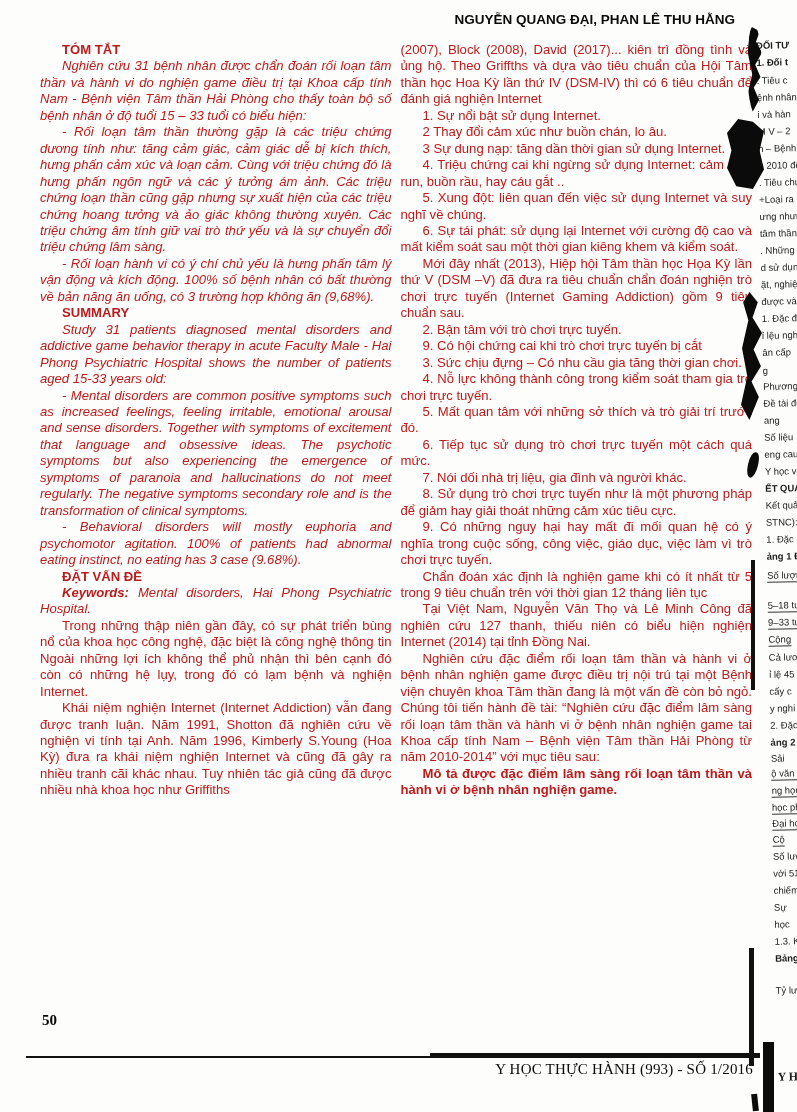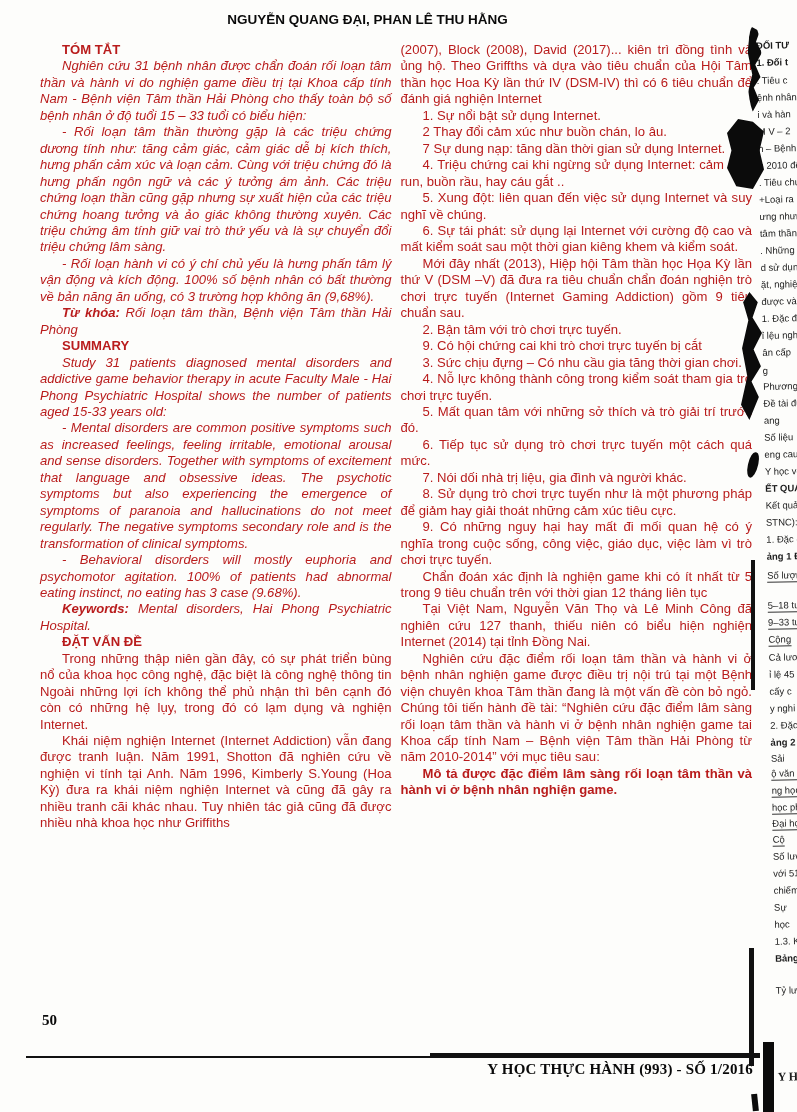--- a/index.html
+++ b/index.html
@@ -3,39 +3,39 @@
 <meta charset="utf-8">
 <style>
   html,body{margin:0;padding:0;}
   body{width:797px;height:1112px;background:#e9e9e7;font-family:"Liberation Sans",sans-serif;}
   .page{position:relative;width:797px;height:1112px;background:#fdfdfb;overflow:hidden;color:#101010;}
 
   
   .title-block{margin:50px 50px 0 62px;text-align:center;}
   .title-line{font-weight:bold;font-size:21.5px;line-height:31px;letter-spacing:-0.3px;
     transform:scaleX(.94);transform-origin:center;font-family:"Liberation Sans",sans-serif;color:#050505;}
-  .authors{margin:12px 62px 0 0;text-align:center;font-weight:bold;font-size:13.5px;color:#0a0a0a;}
+  .authors{margin:12px 62px 0 0;text-align:right;font-weight:bold;font-size:13.5px;color:#0a0a0a;}
 
   
   .columns{display:flex;gap:9px;margin:15px 0 0 40px;width:712px;align-items:flex-start;}
   .col{width:352px;text-align:justify;font-size:13.1px;line-height:16.45px;color:#b91c1c;}
   .para{margin:0;text-indent:22px;}
   .para.cont{text-indent:0;}
   .para.i{font-style:italic;}
   .para.h{font-weight:bold;font-style:normal;}
   .para.nb{font-weight:bold;}
   .lead{font-weight:bold;}
 
   
   .footer-rule{position:absolute;left:26px;top:1056px;width:734px;height:2px;background:#111;}
   .footer-rule-thick{position:absolute;left:430px;top:1053px;width:330px;height:3px;background:#111;}
   .footer-page-number{position:absolute;left:42px;top:1012px;font-family:"Liberation Serif",serif;
     font-weight:bold;font-size:15px;color:#0a0a0a;}
   .footer-journal{position:absolute;right:44px;top:1061px;font-family:"Liberation Serif",serif;
-    font-weight:bold;font-size:15px;letter-spacing:.2px;color:#0a0a0a;}
+    font-weight:normal;font-size:15px;letter-spacing:.2px;color:#0a0a0a;}
 
   
   .side-strip{position:absolute;left:753px;top:0;width:44px;height:1112px;overflow:hidden;
     transform:rotate(-1.2deg);transform-origin:top left;}
   .frag{position:absolute;white-space:nowrap;font-size:9.5px;line-height:11px;color:#1c1c1c;
     font-family:"Liberation Sans",sans-serif;}
   .frag.fb{font-weight:bold;}
   .frag.fu{border-bottom:1px solid #333;padding-bottom:1px;}
   .frag.fs{font-family:"Liberation Serif",serif;font-size:12px;}
   .table-bar{position:absolute;background:#111;}
@@ -60,35 +60,34 @@
   <header>
     <div class="authors">NGUYỄN QUANG ĐẠI, PHAN LÊ THU HẰNG</div>
   </header>
 
   <div class="columns">
     <div class="col">
         <p class="para h">TÓM TẮT</p>
         <p class="para i">Nghiên cứu 31 bệnh nhân được chẩn đoán rối loạn tâm thần và hành vi do nghiện game điều trị tại Khoa cấp tính Nam - Bệnh viện Tâm thần Hải Phòng cho thấy toàn bộ số bệnh nhân ở độ tuổi 15 – 33 tuổi có biểu hiện:</p>
         <p class="para i">- Rối loạn tâm thần thường gặp là các triệu chứng dương tính như: tăng cảm giác, cảm giác dễ bị kích thích, hưng phấn cảm xúc và loạn cảm. Cùng với triệu chứng đó là hưng phấn ngôn ngữ và các ý tưởng ám ảnh. Các triệu chứng loạn thần cũng gặp nhưng sự xuất hiện của các triệu chứng hoang tưởng và ảo giác không thường xuyên. Các triệu chứng âm tính giữ vai trò thứ yếu và là sự chuyển đổi triệu chứng lâm sàng.</p>
         <p class="para i">- Rối loạn hành vi có ý chí chủ yếu là hưng phấn tâm lý vận động và kích động. 100% số bệnh nhân có bất thường về bản năng ăn uống, có 3 trường hợp không ăn (9,68%).</p>
-        <p class="para i"><b class="lead">Từ khóa: </b>Rối loạn tâm thần, Bệnh viện Tâm thần Hải Phòng</p>
         <p class="para h">SUMMARY</p>
         <p class="para i">Study 31 patients diagnosed mental disorders and addictive game behavior therapy in acute Faculty Male - Hai Phong Psychiatric Hospital shows the number of patients aged 15-33 years old:</p>
         <p class="para i">- Mental disorders are common positive symptoms such as increased feelings, feeling irritable, emotional arousal and sense disorders. Together with symptoms of excitement that language and obsessive ideas. The psychotic symptoms but also experiencing the emergence of symptoms of paranoia and hallucinations do not meet regularly. The negative symptoms secondary role and is the transformation of clinical symptoms.</p>
         <p class="para i">- Behavioral disorders will mostly euphoria and psychomotor agitation. 100% of patients had abnormal eating instinct, no eating has 3 case (9.68%).</p>
+        <p class="para h">ĐẶT VẤN ĐỀ</p>
         <p class="para i"><b class="lead">Keywords: </b>Mental disorders,    Hai Phong Psychiatric Hospital.</p>
-        <p class="para h">ĐẶT VẤN ĐỀ</p>
-        <p class="para n">Trong những thập niên gần đây, có sự phát triển bùng nổ của khoa học công nghệ, đặc biệt là công nghệ thông tin Ngoài những lợi ích không thể phủ nhận thì bên cạnh đó còn có những hệ lụy, trong đó có lạm dụng và nghiện Internet.</p>
+        <p class="para n">Trong những thập niên gần đây, có sự phát triển bùng nổ của khoa học công nghệ, đặc biệt là công nghệ thông tin Ngoài những lợi ích không thể phủ nhận thì bên cạnh đó còn có những hệ lụy, trong đó có lạm bệnh và nghiện Internet.</p>
         <p class="para n">Khái niệm nghiện Internet (Internet Addiction) vẫn đang được tranh luận. Năm 1991, Shotton đã nghiên cứu về nghiện vi tính tại Anh. Năm 1996, Kimberly S.Young (Hoa Kỳ) đưa ra khái niệm nghiện Internet và cũng đã gây ra nhiều tranh cãi khác nhau. Tuy nhiên tác giả cũng đã được nhiều nhà khoa học như Griffiths</p>
       </div>
     <div class="col">
         <p class="para cont">(2007), Block (2008), David (2017)... kiên trì đồng tình và ủng hộ. Theo Griffths và dựa vào tiêu chuẩn của Hội Tâm thần học Hoa Kỳ lần thứ IV (DSM-IV) thì có 6 tiêu chuẩn để đánh giá nghiện Internet</p>
         <p class="para n">1. Sự nổi bật sử dụng Internet.</p>
         <p class="para n">2  Thay đổi cảm xúc như buồn chán, lo âu.</p>
-        <p class="para n">7  Sự dung nạp: tăng dần thời gian sử dụng Internet.</p>
+        <p class="para n">3  Sự dung nạp: tăng dần thời gian sử dụng Internet.</p>
         <p class="para n">4. Triệu chứng cai khi ngừng sử dụng Internet: cảm giác run, buồn rầu, hay cáu gắt ..</p>
         <p class="para n">5. Xung đột: liên quan đến việc sử dụng Internet và suy nghĩ về chúng.</p>
         <p class="para n">6. Sự tái phát: sử dụng lại Internet với cường độ cao và mất kiểm soát sau một thời gian kiêng khem và kiểm soát.</p>
         <p class="para n">Mới đây nhất (2013), Hiệp hội Tâm thần học Họa Kỳ lần thứ V (DSM –V) đã đưa ra tiêu chuẩn chẩn đoán nghiện trò chơi trực tuyến (Internet Gaming Addiction) gồm 9 tiêu chuẩn sau.</p>
         <p class="para n">2. Bận tâm với trò chơi trực tuyến.</p>
         <p class="para n">9. Có hội chứng cai khi trò chơi trực tuyến bị cắt</p>
         <p class="para n">3. Sức chịu đựng – Có nhu cầu gia tăng thời gian chơi.</p>
         <p class="para n">4. Nỗ lực không thành công trong kiểm soát tham gia trò chơi trực tuyến.</p>
         <p class="para n">5. Mất quan tâm với những sở thích và trò giải trí trước đó.</p>
         <p class="para n">6. Tiếp tục sử dụng trò chơi trực tuyến một cách quá mức.</p>

